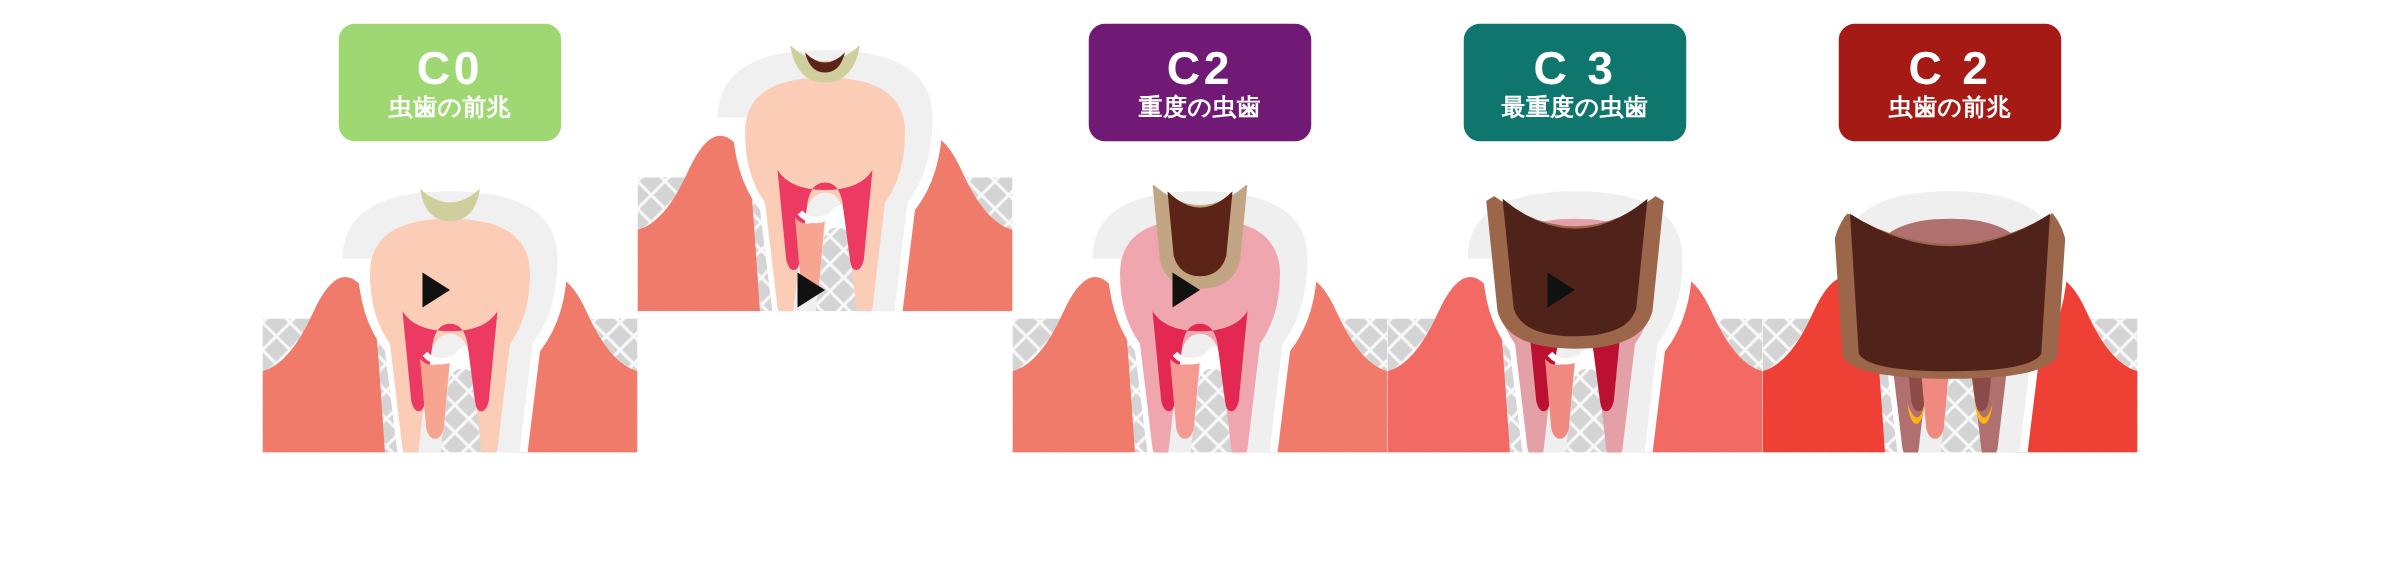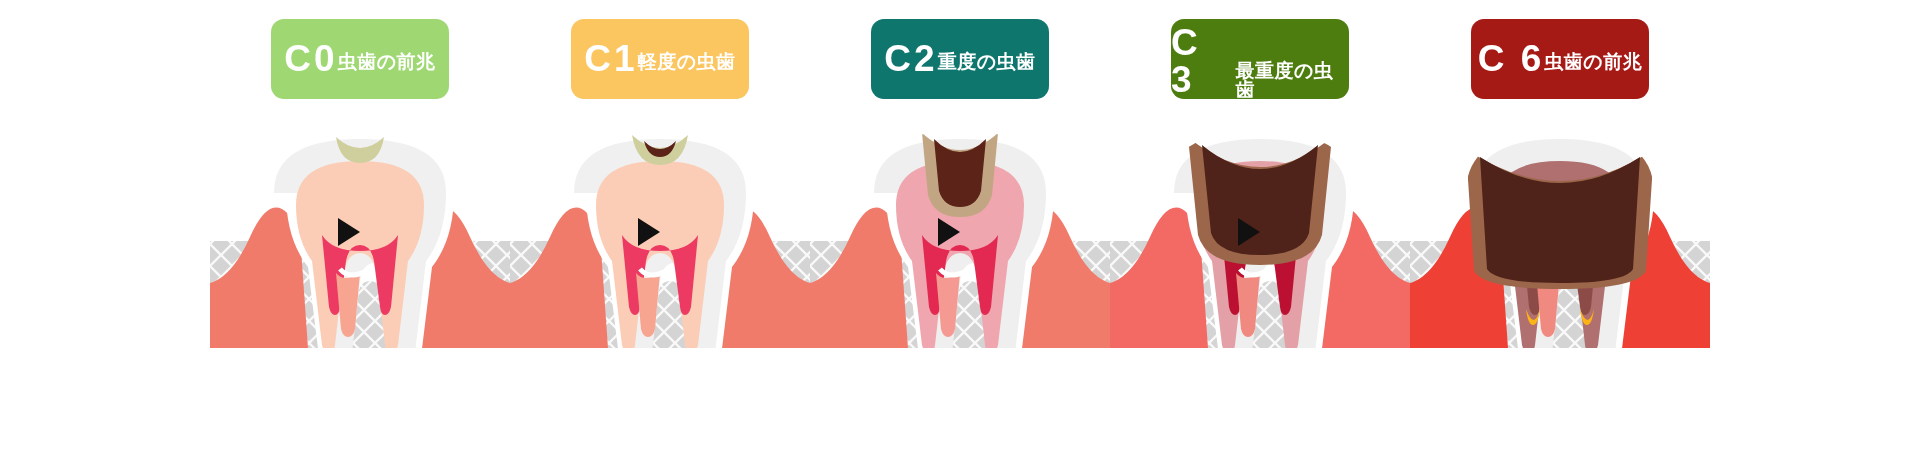--- a/index.html
+++ b/index.html
@@ -1,20 +1,20 @@
 <!DOCTYPE html>
 <html><head>
 <meta charset="utf-8">
 <style>
   html,body{margin:0;padding:0;background:#ffffff;}
   body{width:1920px;height:450px;font-family:"Liberation Sans",sans-serif;overflow:hidden;}
   .board{position:relative;width:1920px;height:450px;background:#fff;}
   .stages{position:absolute;inset:0;display:flex;align-items:flex-start;justify-content:center;}
   .stage{position:relative;width:300px;height:450px;display:flex;flex-direction:column;align-items:center;}
-  .badge{margin-top:19px;width:178px;height:80px;border-radius:13px;display:flex;flex-direction:row;
+  .badge{margin-top:19px;width:178px;height:94px;border-radius:13px;display:flex;flex-direction:column;
          align-items:center;justify-content:center;box-sizing:border-box;color:#fff;}
   .badge .code{font-size:37px;font-weight:bold;letter-spacing:3px;line-height:1.02;}
   .badge .jp{font-size:19px;font-weight:bold;letter-spacing:.5px;margin-top:4px;line-height:1;}
   .art{margin-top:24px;width:300px;height:225px;}
   .art svg{display:block;width:300px;height:225px;}
   .arrow{position:absolute;top:218px;width:0;height:0;border-left:22px solid #111111;
          border-top:14px solid transparent;border-bottom:14px solid transparent;}
 </style>
 </head>
 <body>
@@ -50,24 +50,20 @@
             <path d="M112,112 q10,16 38,16 q28,0 38,-16 l-7,72 q-2,8 -6,8 q-4,0 -5,-8 l-6,-46 q-3,-16 -14,-16 q-11,0 -14,16 l-6,46 q-1,8 -5,8 q-4,0 -6,-8 Z" fill="#ec3a63"></path>
             <path d="M126,150 q8,10 24,0 l-5,56 q-2,8 -7,8 q-5,0 -7,-8 Z" fill="#f7a591"></path>
             <path d="M130,146 q10,12 30,0" fill="none" stroke="#ffffff" stroke-width="5"></path>
             <g clip-path="url(#crown-C0)">
               <path d="M126,14 q24,22 48,0 q-4,26 -24,26 q-20,0 -24,-26 Z" fill="#cfcf9e"></path>
             </g>
           </svg>
         </div>
       </div>
       <div class="stage">
-        <div class="badge" style="background: rgb(251, 197, 95);">
-          <div class="code">C1</div>
-          <div class="jp">軽度の虫歯</div>
-        </div>
         <div class="art">
           <svg viewBox="0 0 300 225" xmlns="http://www.w3.org/2000/svg">
             <defs>
               <clipPath id="crown-C1">
                 <path d="M56,70 q0,-62 94,-62 q94,0 94,62 l-10,146 l-168,0 Z"></path>
               </clipPath>
               <linearGradient id="gum-C1" x1="0" y1="0" x2="0" y2="1">
                 <stop offset="0%" stop-color="#f07b6b"></stop>
                 <stop offset="100%" stop-color="#f07b6b"></stop>
               </linearGradient>
@@ -86,21 +82,21 @@
             <path d="M126,150 q8,10 24,0 l-5,56 q-2,8 -7,8 q-5,0 -7,-8 Z" fill="#f7a591"></path>
             <path d="M130,146 q10,12 30,0" fill="none" stroke="#ffffff" stroke-width="5"></path>
             <g clip-path="url(#crown-C1)">
               <path d="M122,12 q28,26 56,0 q-5,30 -28,30 q-23,0 -28,-30 Z" fill="#cfcf9e"></path>
               <path d="M134,18 q16,16 32,0 q-4,16 -16,16 q-12,0 -16,-16 Z" fill="#5c2418"></path>
             </g>
           </svg>
         </div>
       </div>
       <div class="stage">
-        <div class="badge" style="background: #0f766e;">
+        <div class="badge" style="background: #701a75;">
           <div class="code">C2</div>
           <div class="jp">重度の虫歯</div>
         </div>
         <div class="art">
           <svg viewBox="0 0 300 225" xmlns="http://www.w3.org/2000/svg">
             <defs>
               <clipPath id="crown-C2">
                 <path d="M56,70 q0,-62 94,-62 q94,0 94,62 l-10,146 l-168,0 Z"></path>
               </clipPath>
               <linearGradient id="gum-C2" x1="0" y1="0" x2="0" y2="1">
@@ -122,21 +118,21 @@
             <path d="M126,150 q8,10 24,0 l-5,56 q-2,8 -7,8 q-5,0 -7,-8 Z" fill="#f59a93"></path>
             <path d="M130,146 q10,12 30,0" fill="none" stroke="#ffffff" stroke-width="5"></path>
             <g clip-path="url(#crown-C2)">
               <path d="M112,10 q38,34 76,0 l-6,62 q-6,22 -32,22 q-26,0 -32,-22 Z" fill="#c2a684"></path>
               <path d="M124,16 q26,26 52,0 l-5,52 q-5,16 -21,16 q-16,0 -21,-16 Z" fill="#5c2418"></path>
             </g>
           </svg>
         </div>
       </div>
       <div class="stage">
-        <div class="badge" style="background: #4d7c0f; align-items: flex-end;">
+        <div class="badge" style="background: #0f766e;">
           <div class="code">C 3</div>
           <div class="jp">最重度の虫歯</div>
         </div>
         <div class="art">
           <svg viewBox="0 0 300 225" xmlns="http://www.w3.org/2000/svg">
             <defs>
               <clipPath id="crown-C3">
                 <path d="M56,70 q0,-62 94,-62 q94,0 94,62 l-10,146 l-168,0 Z"></path>
               </clipPath>
               <linearGradient id="gum-C3" x1="0" y1="0" x2="0" y2="1">
@@ -159,21 +155,21 @@
             <path d="M130,146 q10,12 30,0" fill="none" stroke="#ffffff" stroke-width="5"></path>
             <g clip-path="url(#crown-C3)">
               <path d="M78,14 q72,60 144,0 l-10,98 q-8,30 -62,30 q-54,0 -62,-30 Z" fill="#9c664a"></path>
               <path d="M92,22 q58,48 116,0 l-9,88 q-7,22 -49,22 q-42,0 -49,-22 Z" fill="#4f2319"></path>
             </g>
           </svg>
         </div>
       </div>
       <div class="stage">
         <div class="badge" style="background: rgb(166, 26, 22);">
-          <div class="code">C 6</div>
+          <div class="code">C 2</div>
           <div class="jp">虫歯の前兆</div>
         </div>
         <div class="art">
           <svg viewBox="0 0 300 225" xmlns="http://www.w3.org/2000/svg">
             <defs>
               <clipPath id="crown-C4">
                 <path d="M56,70 q0,-62 94,-62 q94,0 94,62 l-10,146 l-168,0 Z"></path>
               </clipPath>
               <linearGradient id="gum-C4" x1="0" y1="0" x2="0" y2="1">
                 <stop offset="0%" stop-color="#ef4036"></stop>

